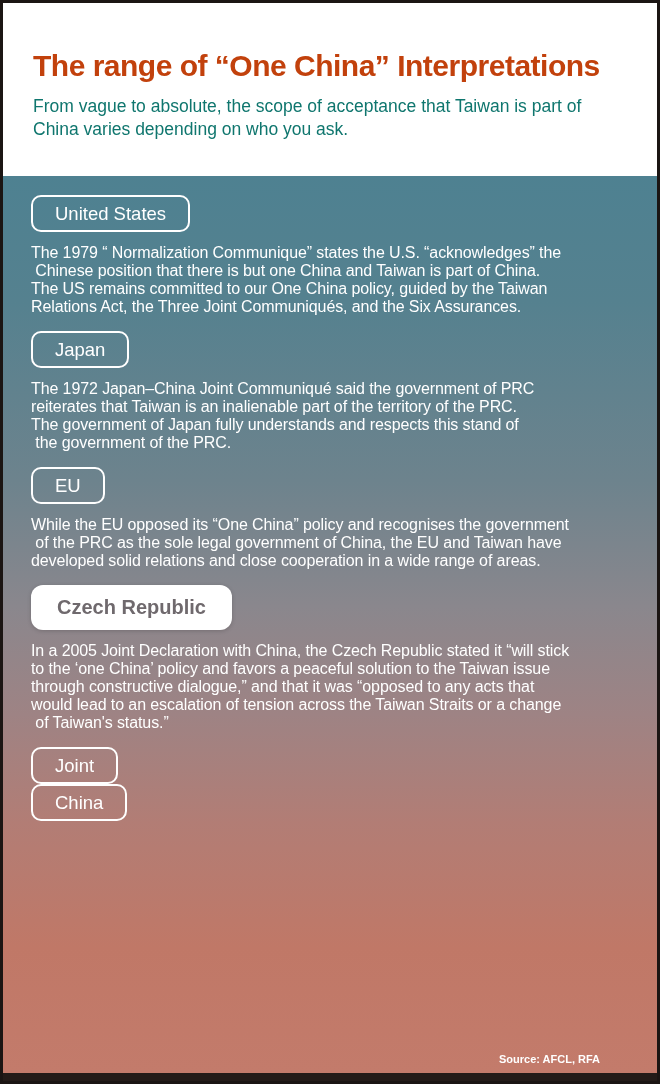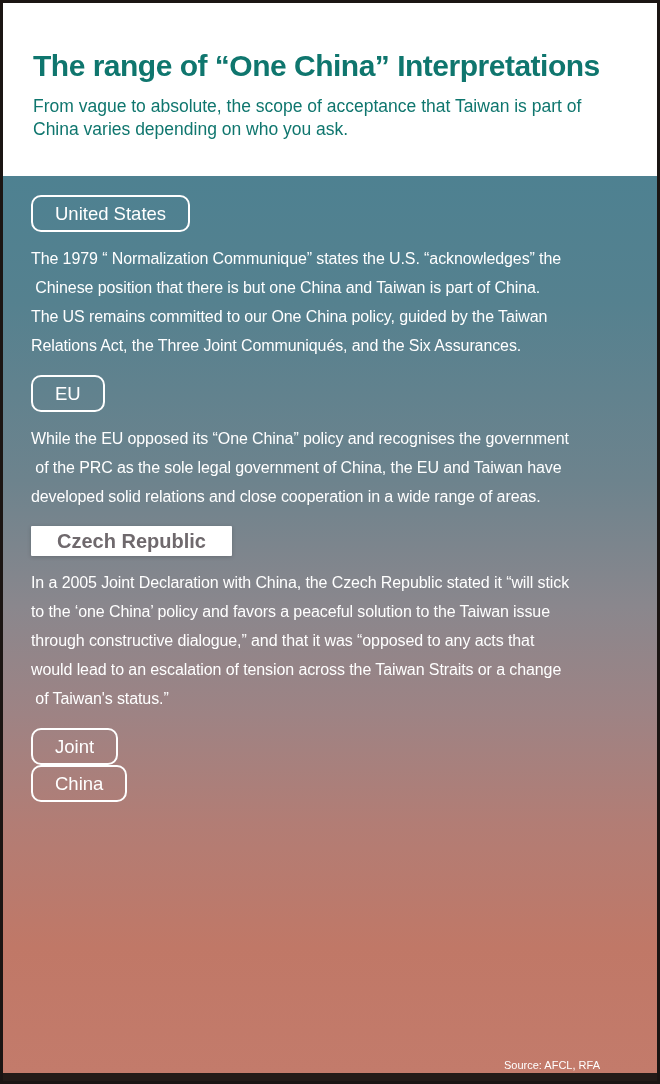--- a/index.html
+++ b/index.html
@@ -20,21 +20,21 @@
   .header {
     background: #ffffff;
     height: 173px;
     padding: 46px 28px 0 30px;
     flex: 0 0 auto;
   }
   .title {
     font-size: 30px;
     font-weight: 600;
     letter-spacing: -0.5px;
-    color: #0f766e;
+    color: #c2410c;
     margin-bottom: 12px;
     white-space: nowrap;
   }
   .subtitle {
     font-size: 17.5px;
     line-height: 23px;
     color: #0f766e;
     white-space: pre-wrap;
   }
   .panel {
@@ -58,44 +58,44 @@
     align-items: center;
     height: 37px;
     padding: 0 22px;
     border: 2px solid #ffffff;
     border-radius: 10px;
     font-size: 18.5px;
     color: #ffffff;
     white-space: nowrap;
   }
   .label.filled {
-    height: 30px;
+    height: 45px;
     padding: 0 26px;
     border: none;
-    border-radius: 1px;
+    border-radius: 12px;
     background: #ffffff;
     color: #6f696d;
     font-weight: 700;
     font-size: 20px;
     box-shadow: 0 1px 4px rgba(0,0,0,0.18);
   }
   .stext {
     font-size: 16px;
-    line-height: 29px;
+    line-height: 18px;
     letter-spacing: -0.1px;
     color: #ffffff;
     white-space: pre-wrap;
     margin: 12px 0 15px 0;
   }
   .source {
     position: absolute;
     right: 57px;
-    bottom: 2px;
+    bottom: 8px;
     font-size: 11px;
-    font-weight: 400;
+    font-weight: 700;
     color: #ffffff;
   }
   .bottom-bar {
     flex: 0 0 8px;
     background: #241b18;
   }
 </style>
 </head>
 <body>
 
@@ -104,21 +104,24 @@
     <div class="title">The range of “One China” Interpretations</div>
     <div class="subtitle">From vague to absolute, the scope of acceptance that Taiwan is part of
 China varies depending on who you ask.</div>
   </div>
   <div class="panel">
     <div>
         <section class="section"><div class="label outline">United States</div><p class="stext">The 1979 “ Normalization Communique” states the U.S. “acknowledges” the
  Chinese position that there is but one China and Taiwan is part of China.
 The US remains committed to our One China policy, guided by the Taiwan
 Relations Act, the Three Joint Communiqués, and the Six Assurances.</p></section>
-        <section class="section"></section>
+        <section class="section"><div class="label outline">Japan</div><p class="stext">The 1972 Japan–China Joint Communiqué said the government of PRC
+reiterates that Taiwan is an inalienable part of the territory of the PRC.
+The government of Japan fully understands and respects this stand of
+ the government of the PRC.</p></section>
         <section class="section"><div class="label outline">EU</div><p class="stext">While the EU opposed its “One China” policy and recognises the government
  of the PRC as the sole legal government of China, the EU and Taiwan have
 developed solid relations and close cooperation in a wide range of areas.</p></section>
         <section class="section"><div class="label filled">Czech Republic</div><p class="stext">In a 2005 Joint Declaration with China, the Czech Republic stated it “will stick
 to the ‘one China’ policy and favors a peaceful solution to the Taiwan issue
 through constructive dialogue,” and that it was “opposed to any acts that
 would lead to an escalation of tension across the Taiwan Straits or a change
  of Taiwan's status.”</p></section>
         <section class="section"><div class="label outline">Joint</div></section>
         <section class="section"><div class="label outline">China</div></section>

